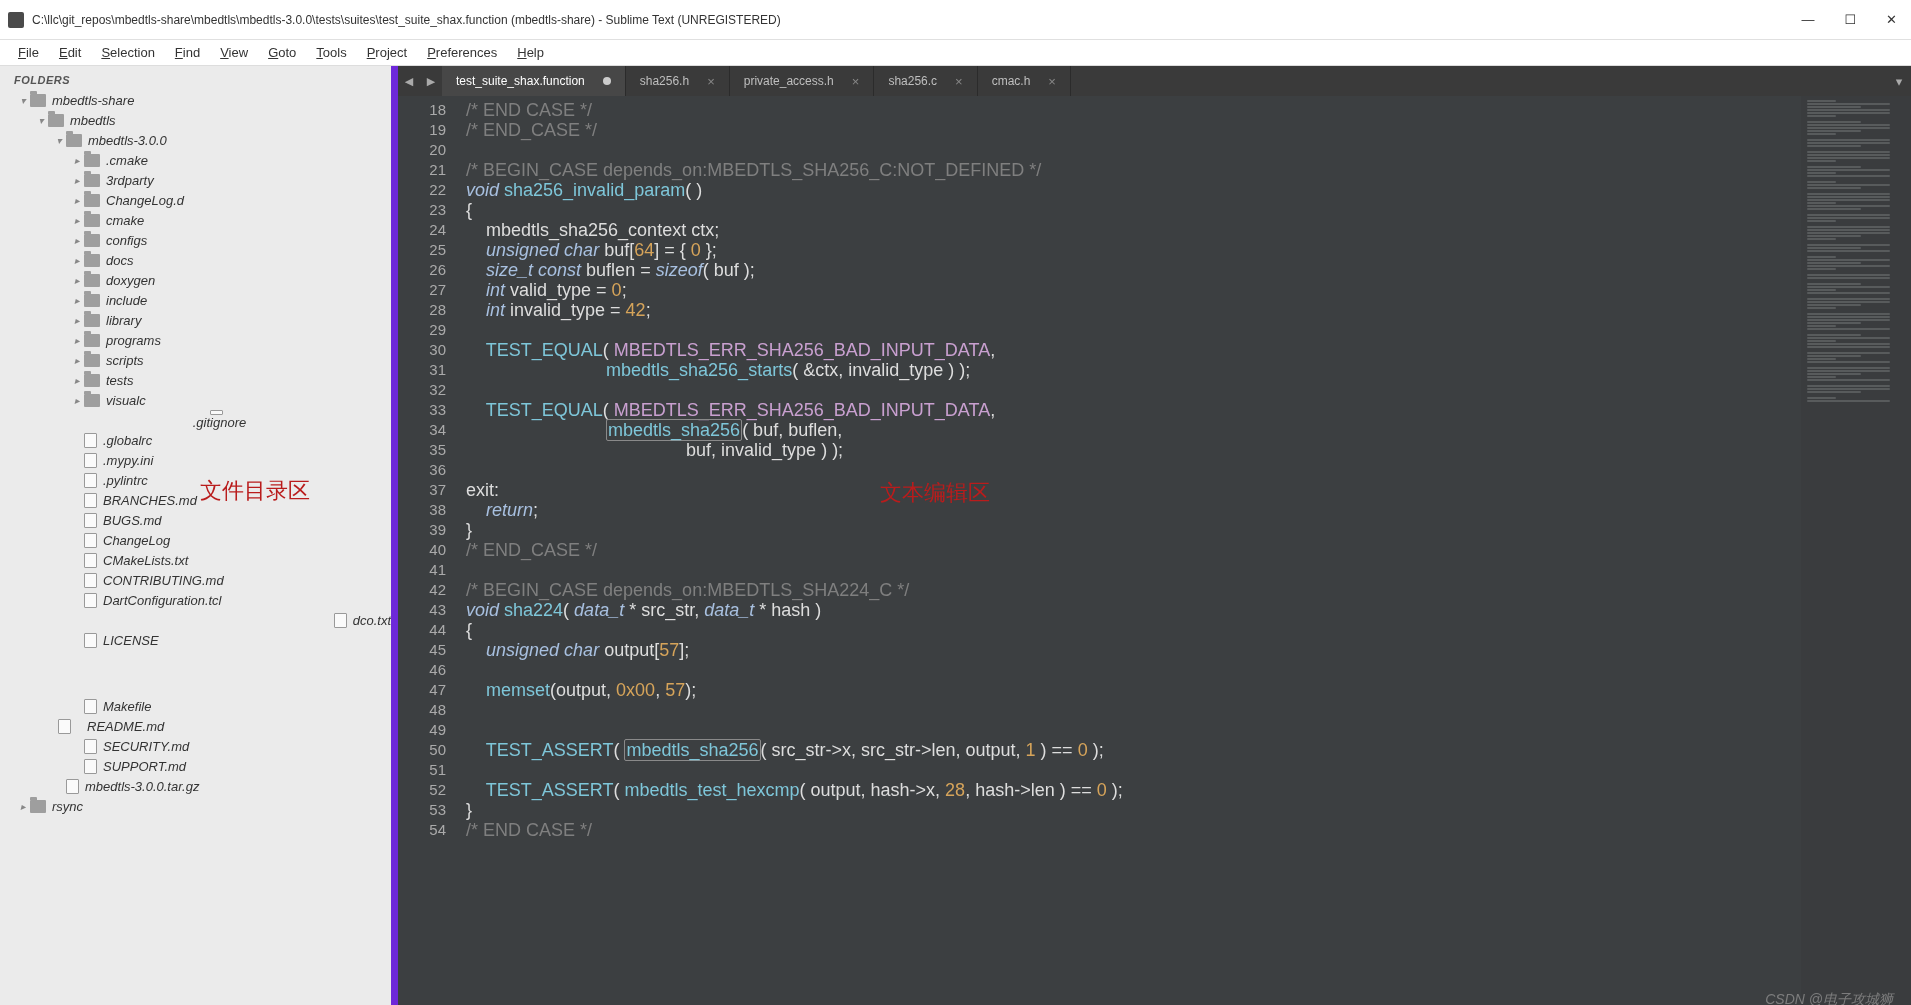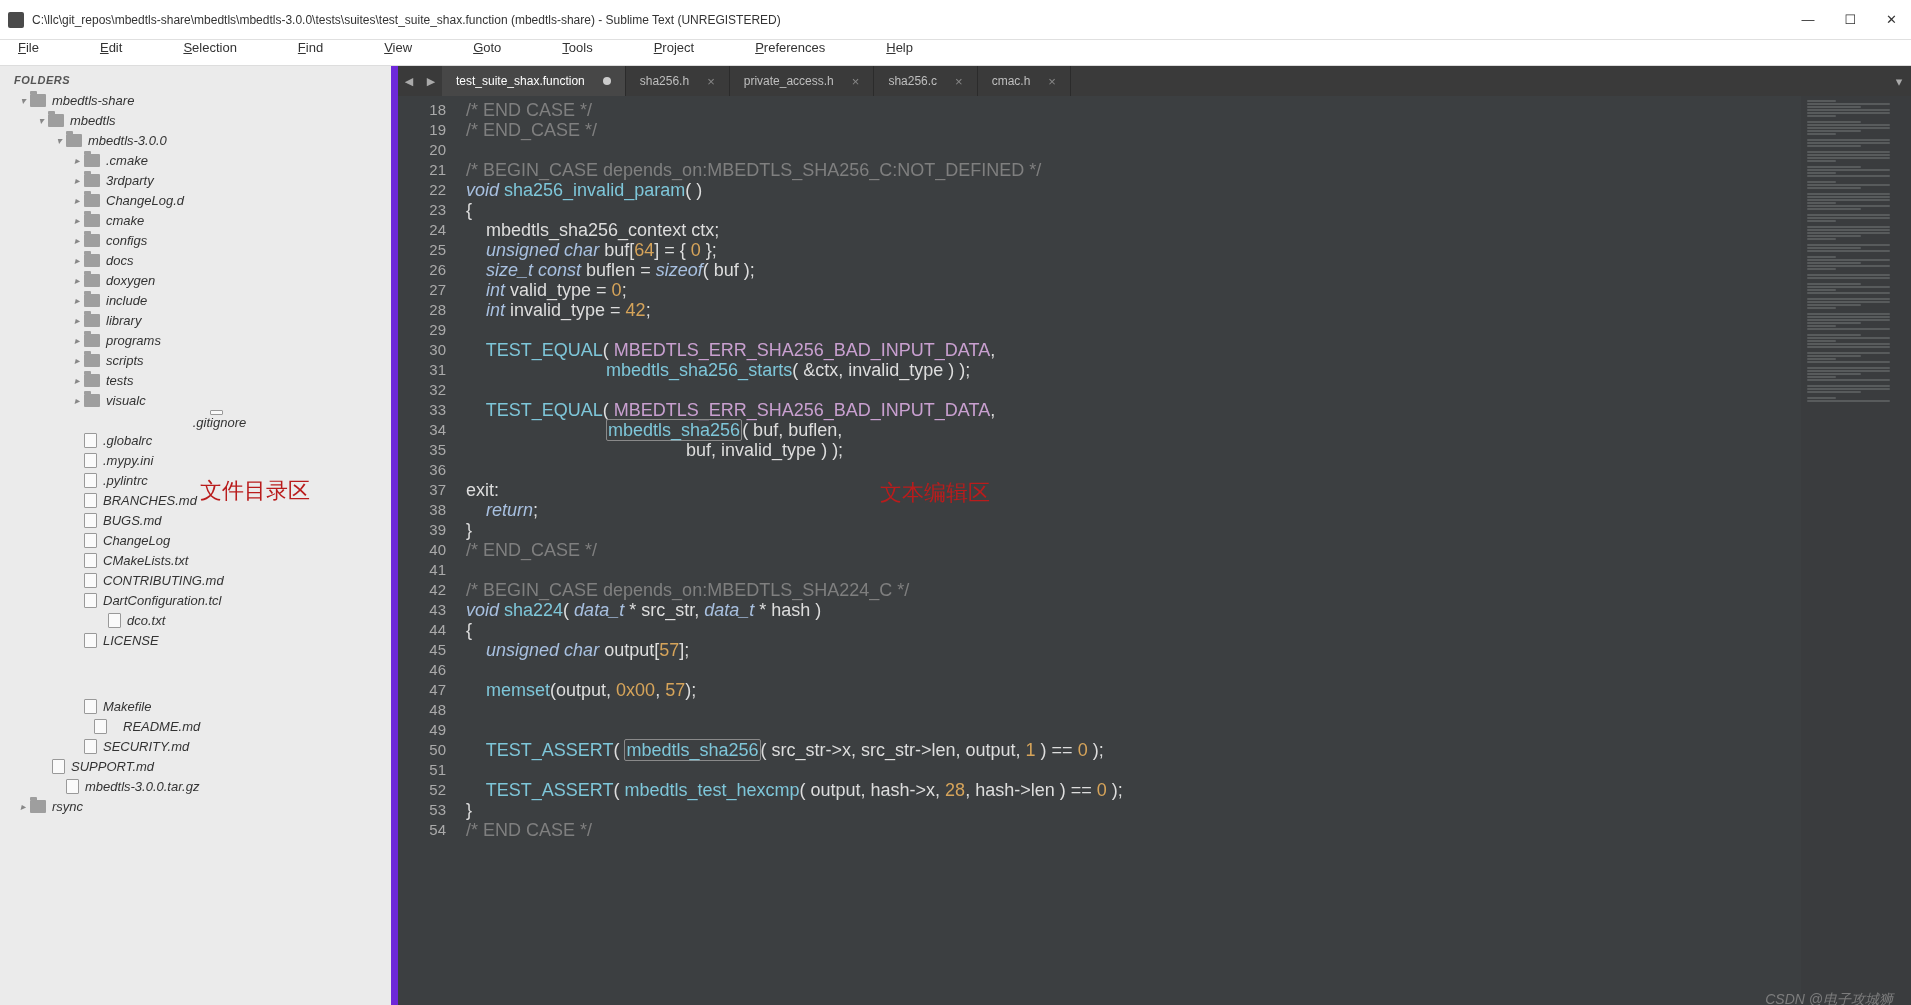--- a/index.html
+++ b/index.html
@@ -4,21 +4,21 @@
 <style>
 * { margin: 0; padding: 0; box-sizing: border-box; font-family: "Segoe UI", Tahoma, sans-serif; }
 body { background: #fff; overflow: hidden; width: 1911px; height: 1005px; }
 
 .titlebar { height: 40px; background: #fff; display: flex; align-items: center; padding: 0 8px; border-bottom: 1px solid #e0e0e0; }
 .titlebar .app-icon { width: 16px; height: 16px; background: #4a4a4a; border-radius: 2px; margin-right: 8px; }
 .titlebar .title { flex: 1; font-size: 12px; color: #333; }
 .titlebar .win-btns { display: flex; gap: 18px; font-size: 13px; color: #333; }
 .titlebar .win-btns span { cursor: pointer; padding: 0 6px; }
 
-.menubar { height: 26px; background: #fff; display: flex; padding: 0 8px; font-size: 13px; color: #333; border-bottom: 1px solid #ddd; gap: 41px; }
+.menubar { height: 26px; background: #fff; display: flex; align-items: center; padding: 0 8px; font-size: 13px; color: #333; border-bottom: 1px solid #ddd; }
 .menubar span { padding: 0 10px; cursor: pointer; }
 .menubar span u { text-decoration: underline; }
 
 .workspace { display: flex; height: calc(1005px - 56px); }
 
 .sidebar { width: 398px; background: #ebebeb; border-right: 7px solid #6d28d9; overflow-y: auto; font-size: 13px; font-style: italic; }
 .sidebar-header { padding: 8px 14px 4px; font-size: 11px; font-weight: bold; color: #555; letter-spacing: .5px; }
 .tree { padding-bottom: 8px; }
 .tree-row { display: flex; align-items: center; height: 20px; cursor: pointer; color: #333; white-space: nowrap; }
 .arrow { width: 10px; display:inline-block; text-align:center; color:#888; font-size:10px; margin-right:2px;}
@@ -212,46 +212,46 @@
         <div class="tree-row" style="padding-left: 72px;">
           <span class="arrow"></span>
           <span class="icon-file"></span>
           <span>CONTRIBUTING.md</span>
         </div>
         <div class="tree-row" style="padding-left: 72px;">
           <span class="arrow"></span>
           <span class="icon-file"></span>
           <span>DartConfiguration.tcl</span>
         </div>
-        <div class="tree-row" style="padding-left: 96px;">
+        <div class="tree-row" style="padding-left: 96px; justify-content: flex-end;">
           <span class="arrow"></span>
           <span class="icon-file"></span>
           <span>dco.txt</span>
         </div>
         <div class="tree-row" style="padding-left: 72px;">
           <span class="arrow"></span>
           <span class="icon-file"></span>
           <span>LICENSE</span>
         </div>
         <div class="tree-row" style="padding-left: 72px; margin-top: 46px;">
           <span class="arrow"></span>
           <span class="icon-file"></span>
           <span>Makefile</span>
         </div>
-        <div class="tree-row" style="padding-left: 72px; gap: 10px;">
+        <div class="tree-row" style="padding-left: 36px; gap: 10px;">
           <span class="arrow"></span>
           <span class="icon-file"></span>
           <span>README.md</span>
         </div>
         <div class="tree-row" style="padding-left: 72px;">
           <span class="arrow"></span>
           <span class="icon-file"></span>
           <span>SECURITY.md</span>
         </div>
-        <div class="tree-row" style="padding-left: 40px;">
+        <div class="tree-row" style="padding-left: 72px;">
           <span class="arrow"></span>
           <span class="icon-file"></span>
           <span>SUPPORT.md</span>
         </div>
         <div class="tree-row" style="padding-left: 54px;">
           <span class="arrow"></span>
           <span class="icon-file"></span>
           <span>mbedtls-3.0.0.tar.gz</span>
         </div>
         <div class="tree-row" style="padding-left: 18px;">

